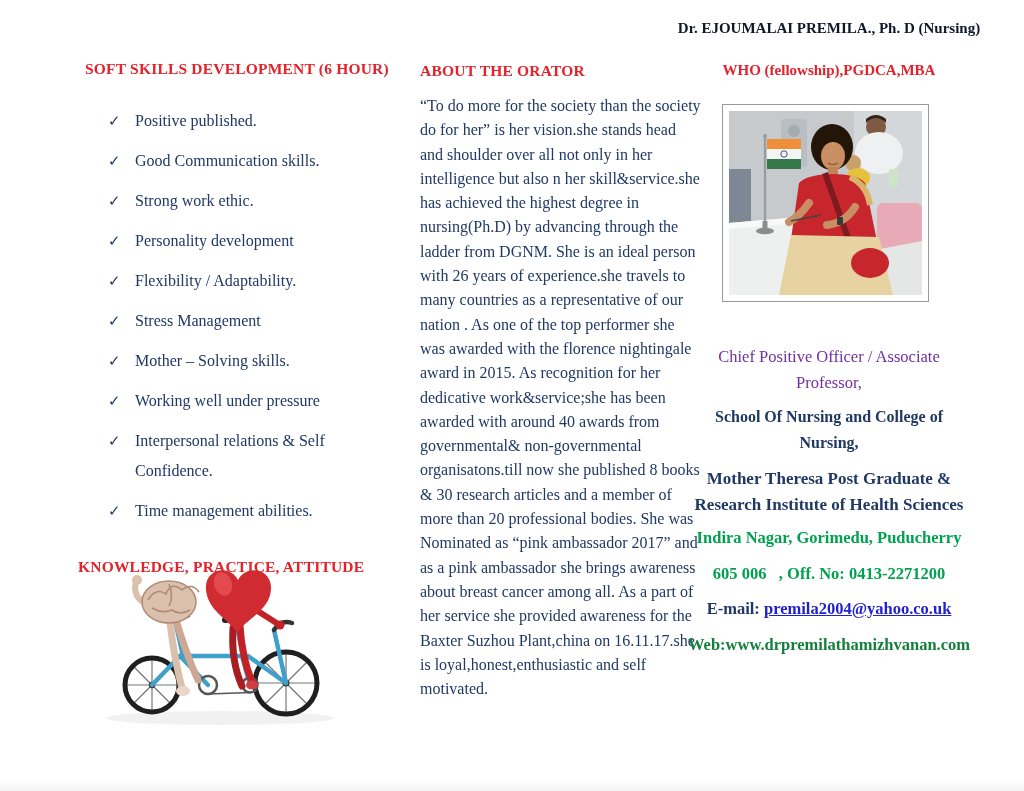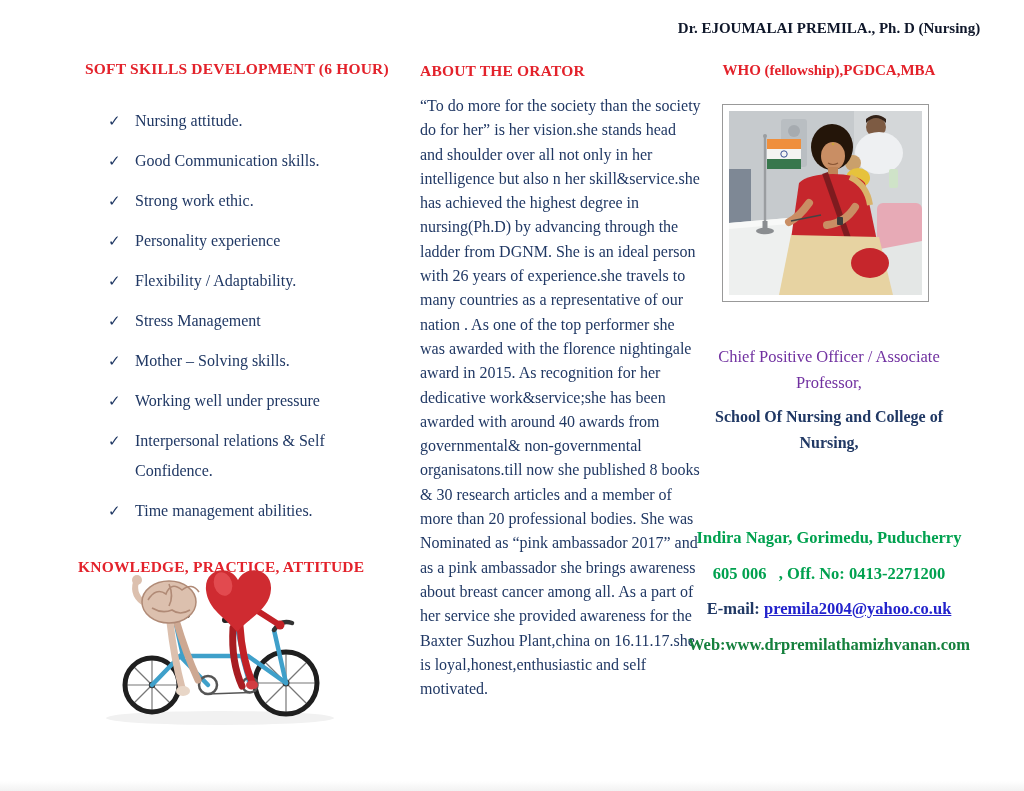--- a/index.html
+++ b/index.html
@@ -47,33 +47,33 @@
 <body>
 
 <div class="page">
 
   <section class="col-left">
     <h2 class="red-heading left-heading">SOFT SKILLS DEVELOPMENT (6 HOUR)</h2>
 
     <div class="checklist">
       <div class="check-item">
         <span class="check">✓</span>
-        <span>Nursing attitude.</span>
+        <span>Positive published.</span>
       </div>
       <div class="check-item">
         <span class="check">✓</span>
         <span>Good Communication skills.</span>
       </div>
       <div class="check-item">
         <span class="check">✓</span>
         <span>Strong work ethic.</span>
       </div>
       <div class="check-item">
         <span class="check">✓</span>
-        <span>Personality experience</span>
+        <span>Personality development</span>
       </div>
       <div class="check-item">
         <span class="check">✓</span>
         <span>Flexibility / Adaptability.</span>
       </div>
       <div class="check-item">
         <span class="check">✓</span>
         <span>Stress Management</span>
       </div>
       <div class="check-item">
@@ -200,20 +200,21 @@
         <ellipse cx="141" cy="152" rx="19" ry="15" fill="#c6262c"></ellipse>
         <path d="M80,92 Q70,106 60,111" fill="none" stroke="#c98e64" stroke-width="8" stroke-linecap="round"></path>
         <path d="M126,96 Q116,112 98,114" fill="none" stroke="#c98e64" stroke-width="8" stroke-linecap="round"></path>
         <rect x="108" y="106" width="6" height="8" rx="1" fill="#3b3b3b"></rect>
         <line x1="62" y1="110" x2="92" y2="104" stroke="#444" stroke-width="1.6"></line>
       </svg>
     </div>
 
     <div class="r-role">Chief Positive Officer / Associate Professor,</div>
     <div class="r-inst1">School Of Nursing and College of Nursing,</div>
+    <div class="r-inst2">Mother Theresa Post Graduate &amp; Research Institute of Health Sciences</div>
     <div class="r-address">Indira Nagar, Gorimedu, Puducherry</div>
     <div class="r-phone">605 006&nbsp;&nbsp; , Off. No: 0413-2271200</div>
     <div class="r-email">
       <span class="label">E-mail:</span>
       <a>premila2004@yahoo.co.uk</a>
     </div>
     <div class="r-web">Web:www.drpremilathamizhvanan.com</div>
   </section>
 
   <div class="bottom-strip"></div>

